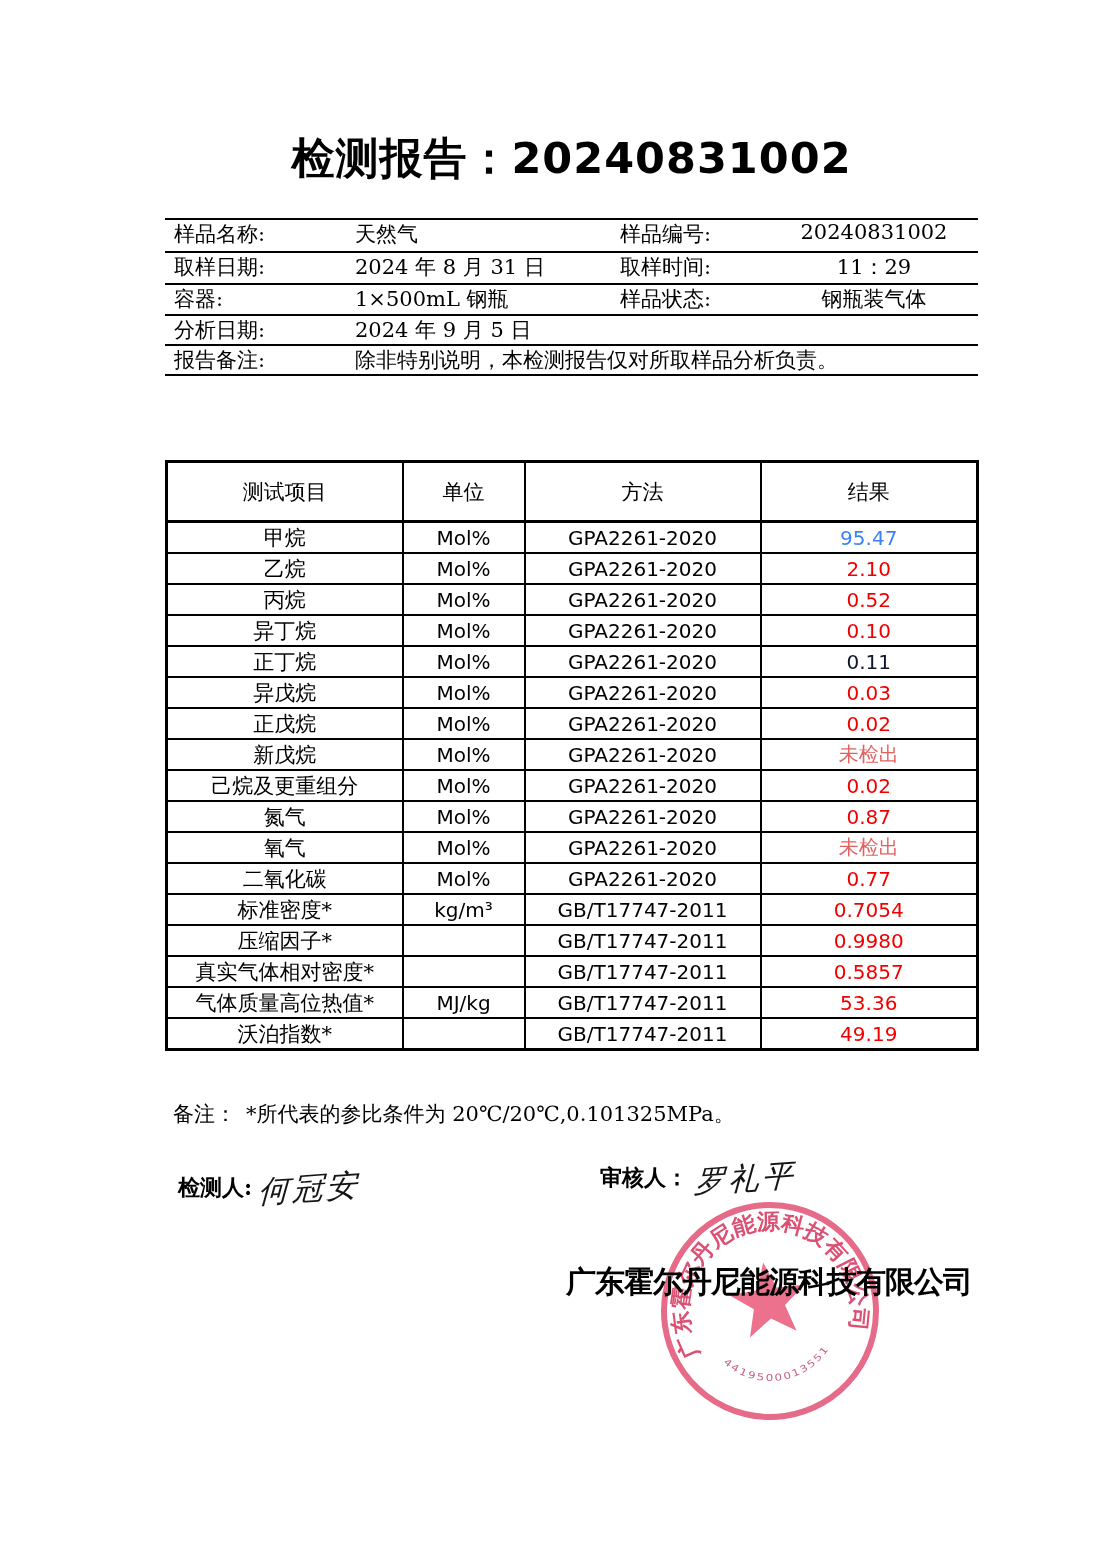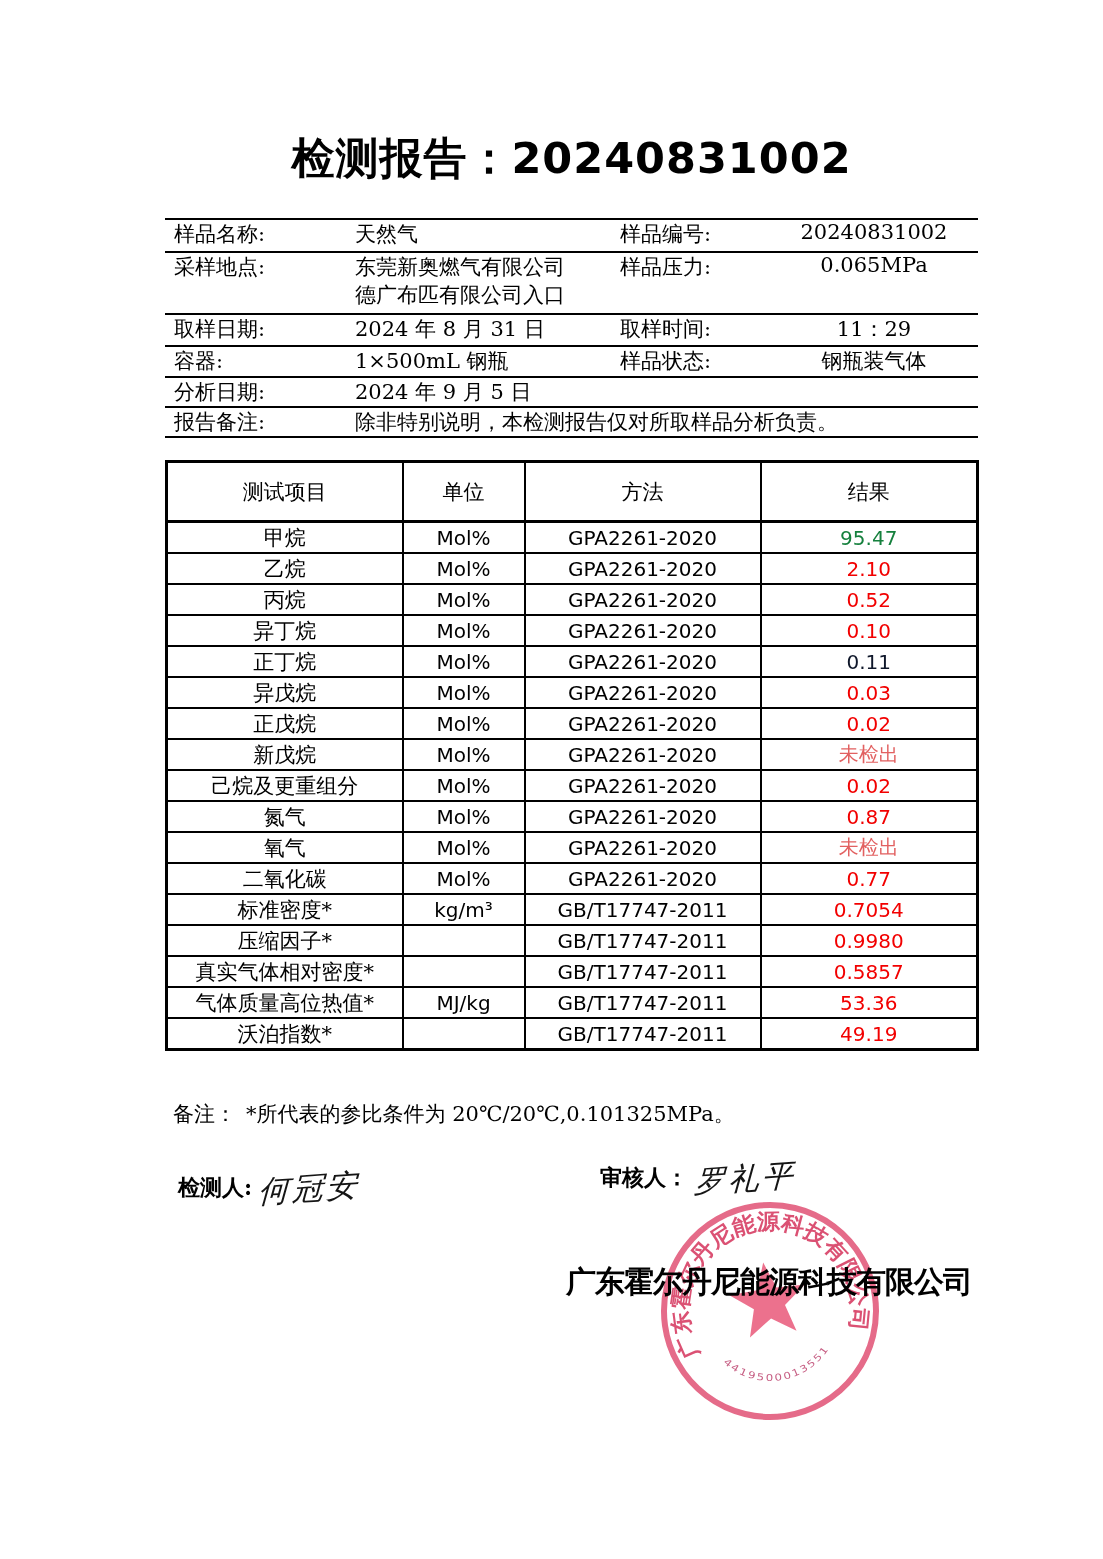--- a/index.html
+++ b/index.html
@@ -68,29 +68,20 @@
 <div class="page">
 
   <div class="title">检测报告：20240831002</div>
 
   <div class="info">
     <div class="info-row h33">
       <span class="l1">样品名称:</span>
       <span class="v1">天然气</span>
       <span class="l2">样品编号:</span>
       <span class="v2">20240831002</span>
-    </div>
-    <div class="info-row h62">
-      <span class="l1">采样地点:</span>
-      <span class="v1 twoline">
-        <span>东莞新奥燃气有限公司</span><br>
-        <span>德广布匹有限公司入口</span>
-      </span>
-      <span class="l2">样品压力:</span>
-      <span class="v2">0.065MPa</span>
     </div>
     <div class="info-row h32">
       <span class="l1">取样日期:</span>
       <span class="v1">2024 年 8 月 31 日</span>
       <span class="l2">取样时间:</span>
       <span class="v2">11：29</span>
     </div>
     <div class="info-row h31">
       <span class="l1">容器:</span>
       <span class="v1">1×500mL 钢瓶</span>
@@ -121,21 +112,21 @@
           <th>单位</th>
           <th>方法</th>
           <th>结果</th>
         </tr>
       </thead>
       <tbody id="results-body">
           <tr>
             <td class="c-item">甲烷</td>
             <td>Mol%</td>
             <td>GPA2261-2020</td>
-            <td style="color: #15803d; margin-top: 24px;">95.47</td>
+            <td style="color: #3b82f6; margin-top: 24px;">95.47</td>
           </tr>
           <tr>
             <td class="c-item">乙烷</td>
             <td>Mol%</td>
             <td>GPA2261-2020</td>
             <td style="color: rgb(242, 0, 0);">2.10</td>
           </tr>
           <tr>
             <td class="c-item">丙烷</td>
             <td>Mol%</td>

